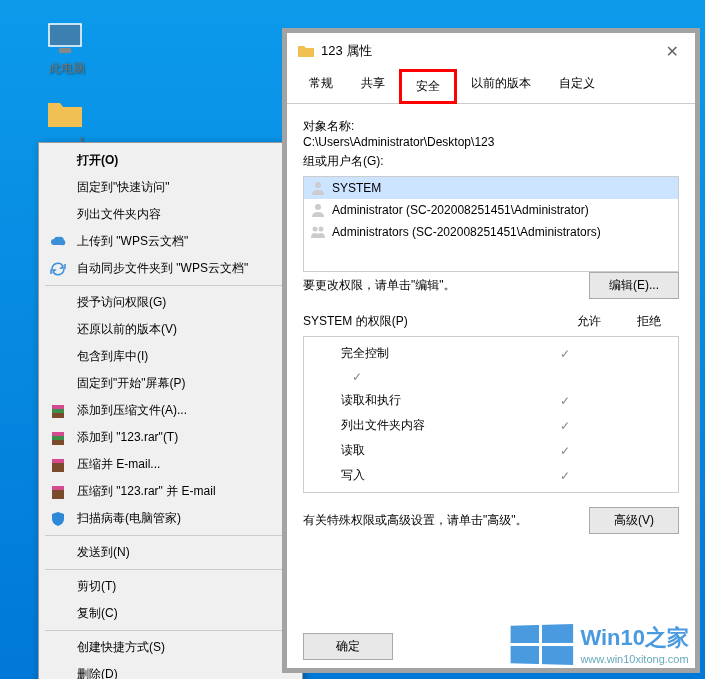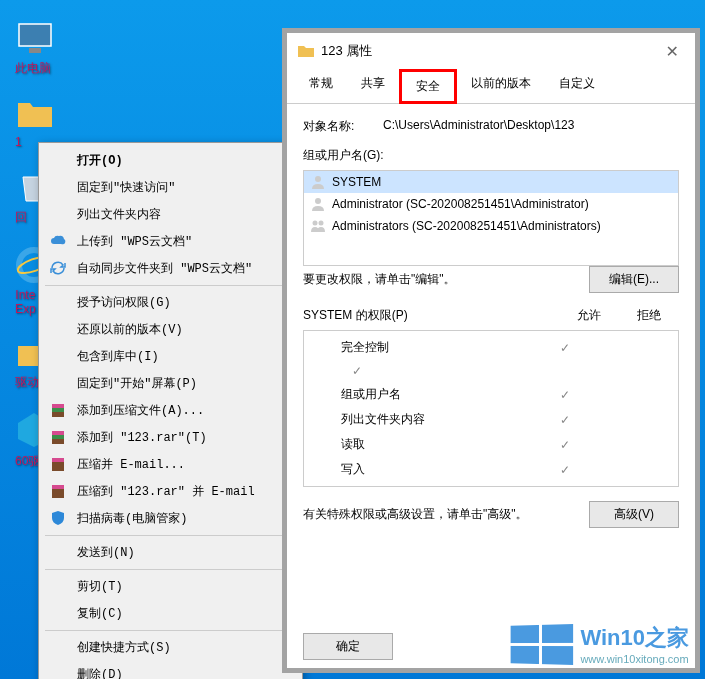--- a/index.html
+++ b/index.html
@@ -18,47 +18,46 @@
       position: absolute;
       left: 15px;
       top: 20px;
       display: flex;
       flex-direction: column;
       gap: 20px;
     }
     .desktop-icon {
       display: flex;
       flex-direction: column;
-      align-items: flex-start;
+      align-items: flex-end;
       width: 70px;
-      color: #be185d;
+      color: #737373;
       text-shadow: 1px 1px 2px rgba(0,0,0,0.5);
       cursor: pointer;
     }
     .desktop-icon svg { margin-bottom: 4px; }
     .desktop-icon span { font-size: 12px; text-align: center; }
     
     
     .context-menu {
       position: absolute;
       left: 38px;
       top: 142px;
       width: 265px;
       background: #f0f0f0;
       border: 1px solid #999;
       box-shadow: 2px 2px 8px rgba(0,0,0,0.3);
       padding: 4px 2px;
     }
     .menu-item {
       display: flex;
-      align-items: flex-end;
+      align-items: center;
       padding: 5px 8px 5px 36px;
       cursor: pointer;
       position: relative;
-      font-family: Liberation Mono, monospace;
     }
     .menu-item .icon {
       position: absolute;
       left: 8px;
       width: 18px;
       height: 18px;
       display: flex;
       align-items: center;
       justify-content: center;
     }
@@ -123,21 +122,22 @@
       position: relative;
     }
     
     .dialog-body {
       padding: 14px 16px;
       flex: 1;
       overflow: hidden;
     }
     .field-row {
       display: flex;
-      margin-bottom: 12px;
+      margin-bottom: 4px;
+      flex-direction: column;
     }
     .field-label { width: 80px; }
     .field-value { flex: 1; }
     
     .user-list {
       border: 1px solid #ccc;
       height: 96px;
       overflow: hidden;
     }
     .user-item {
@@ -439,21 +439,21 @@
       <div class="perm-row">
           <span class="pname">完全控制</span>
           <span class="pcheck">✓</span>
           <span class="pcheck"></span>
         </div>
       <div class="perm-row">
           <span class="pcheck">✓</span>
           <span class="pcheck"></span>
         </div>
       <div class="perm-row">
-          <span class="pname">组或用户名</span>
+          <span class="pname">读取和执行</span>
           <span class="pcheck">✓</span>
           <span class="pcheck"></span>
         </div>
       <div class="perm-row">
           <span class="pname">列出文件夹内容</span>
           <span class="pcheck">✓</span>
           <span class="pcheck"></span>
         </div>
       <div class="perm-row">
           <span class="pname">读取</span>

